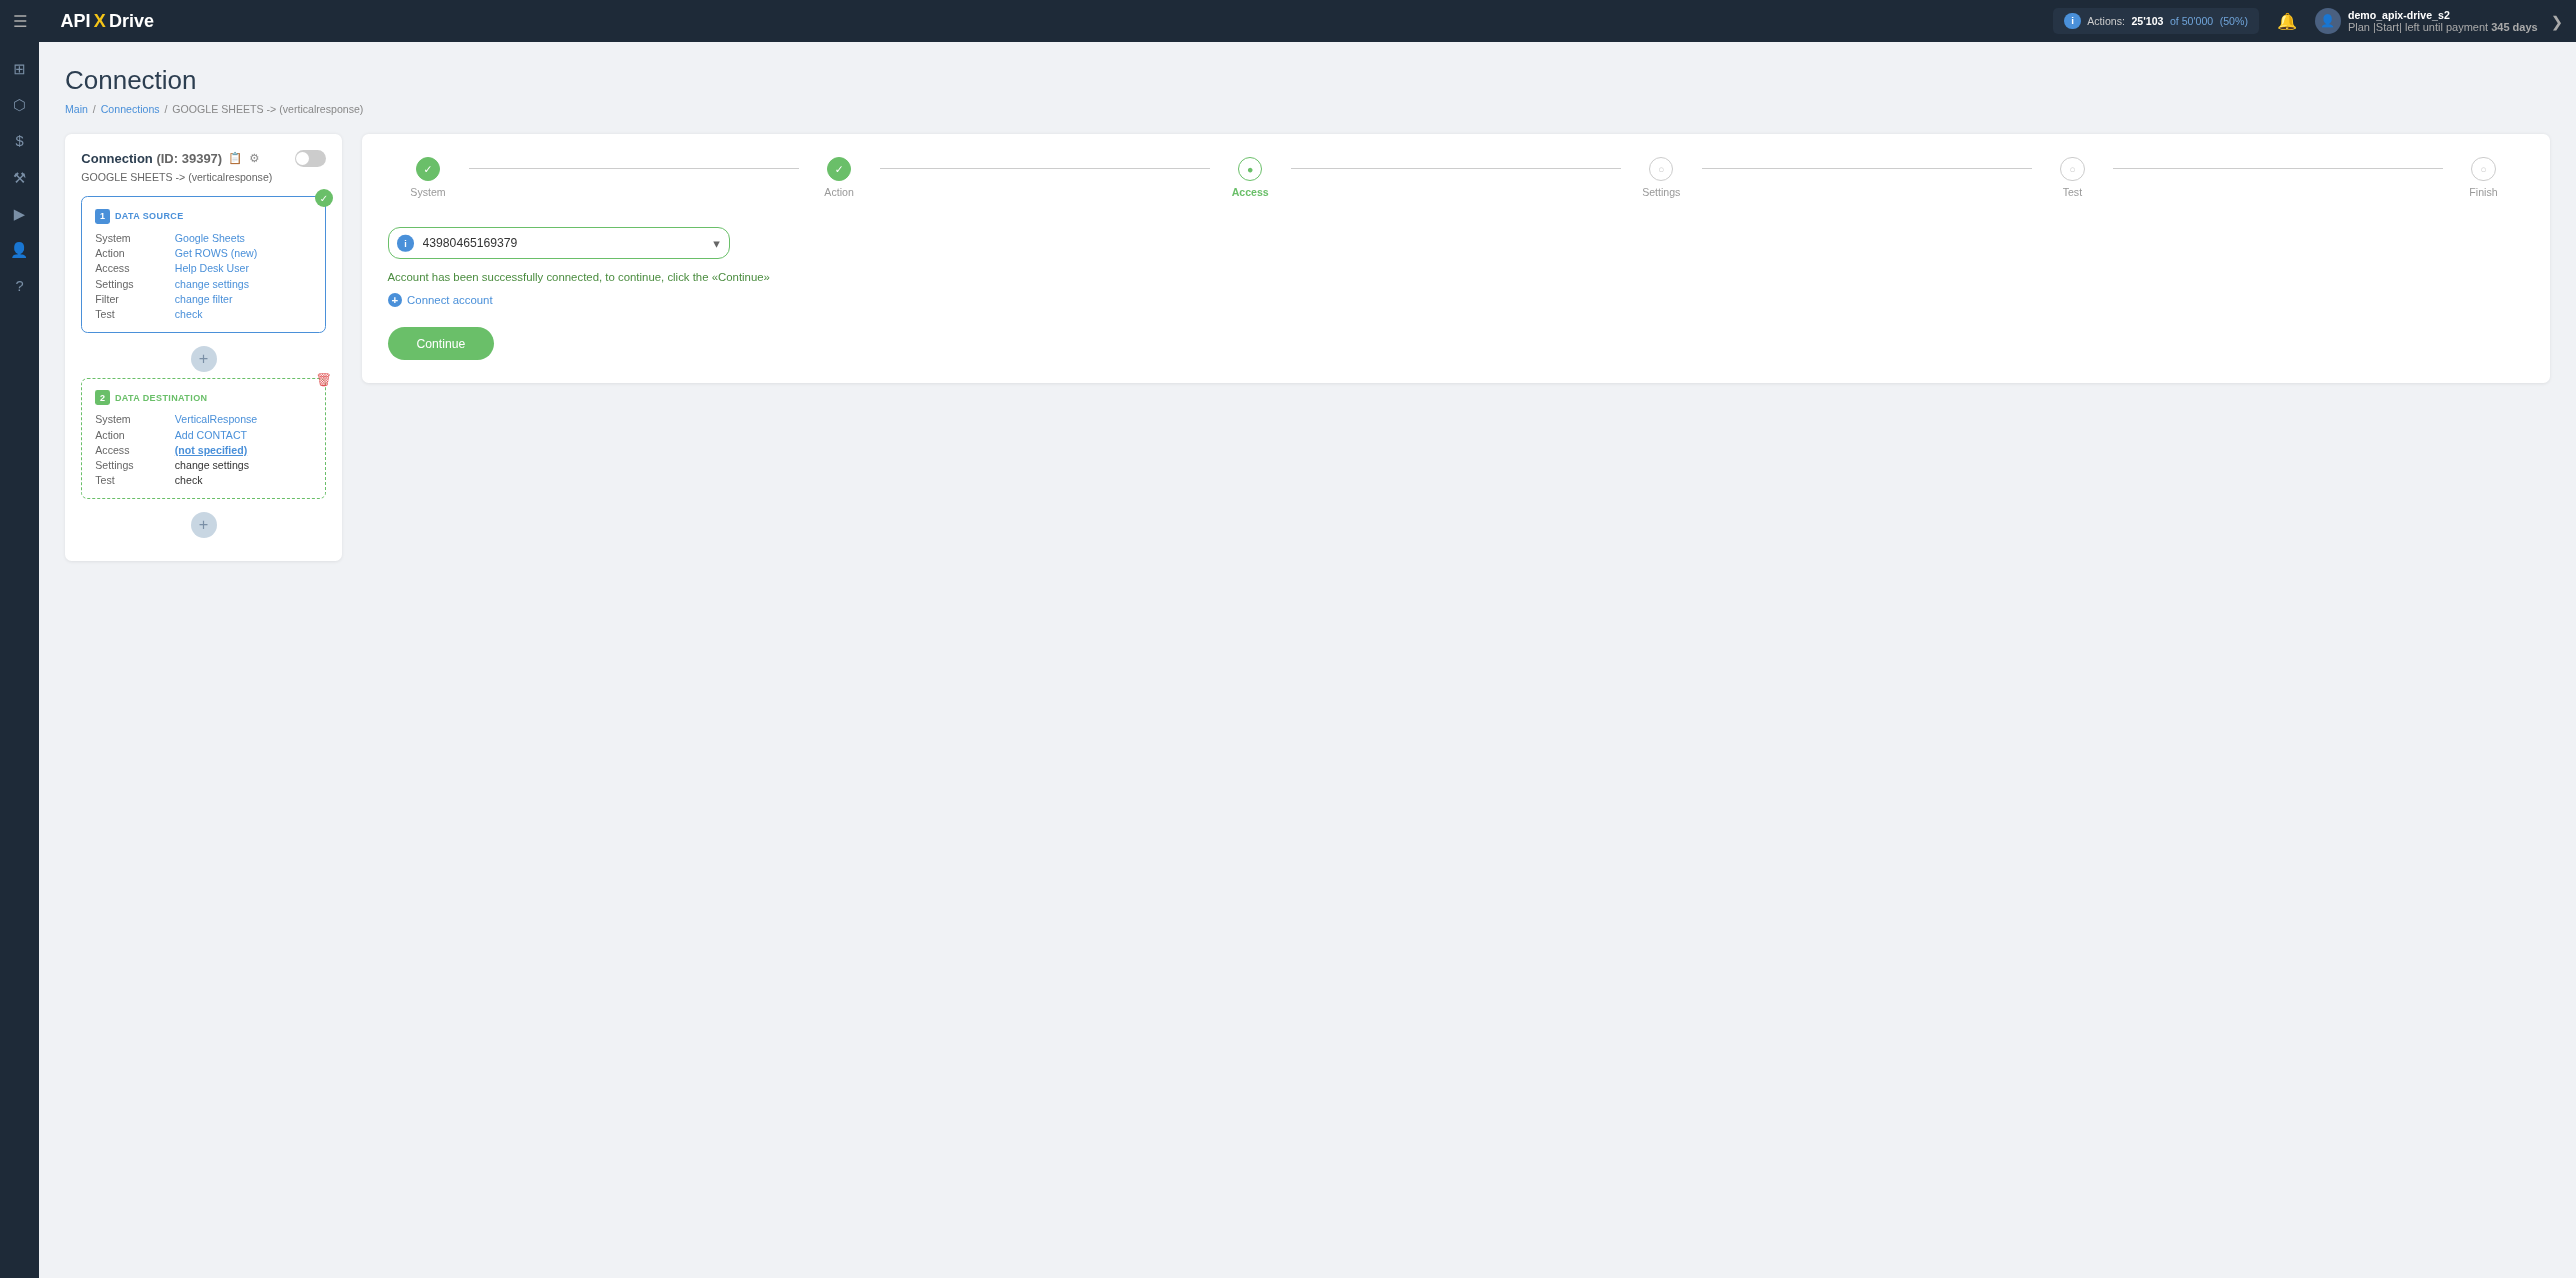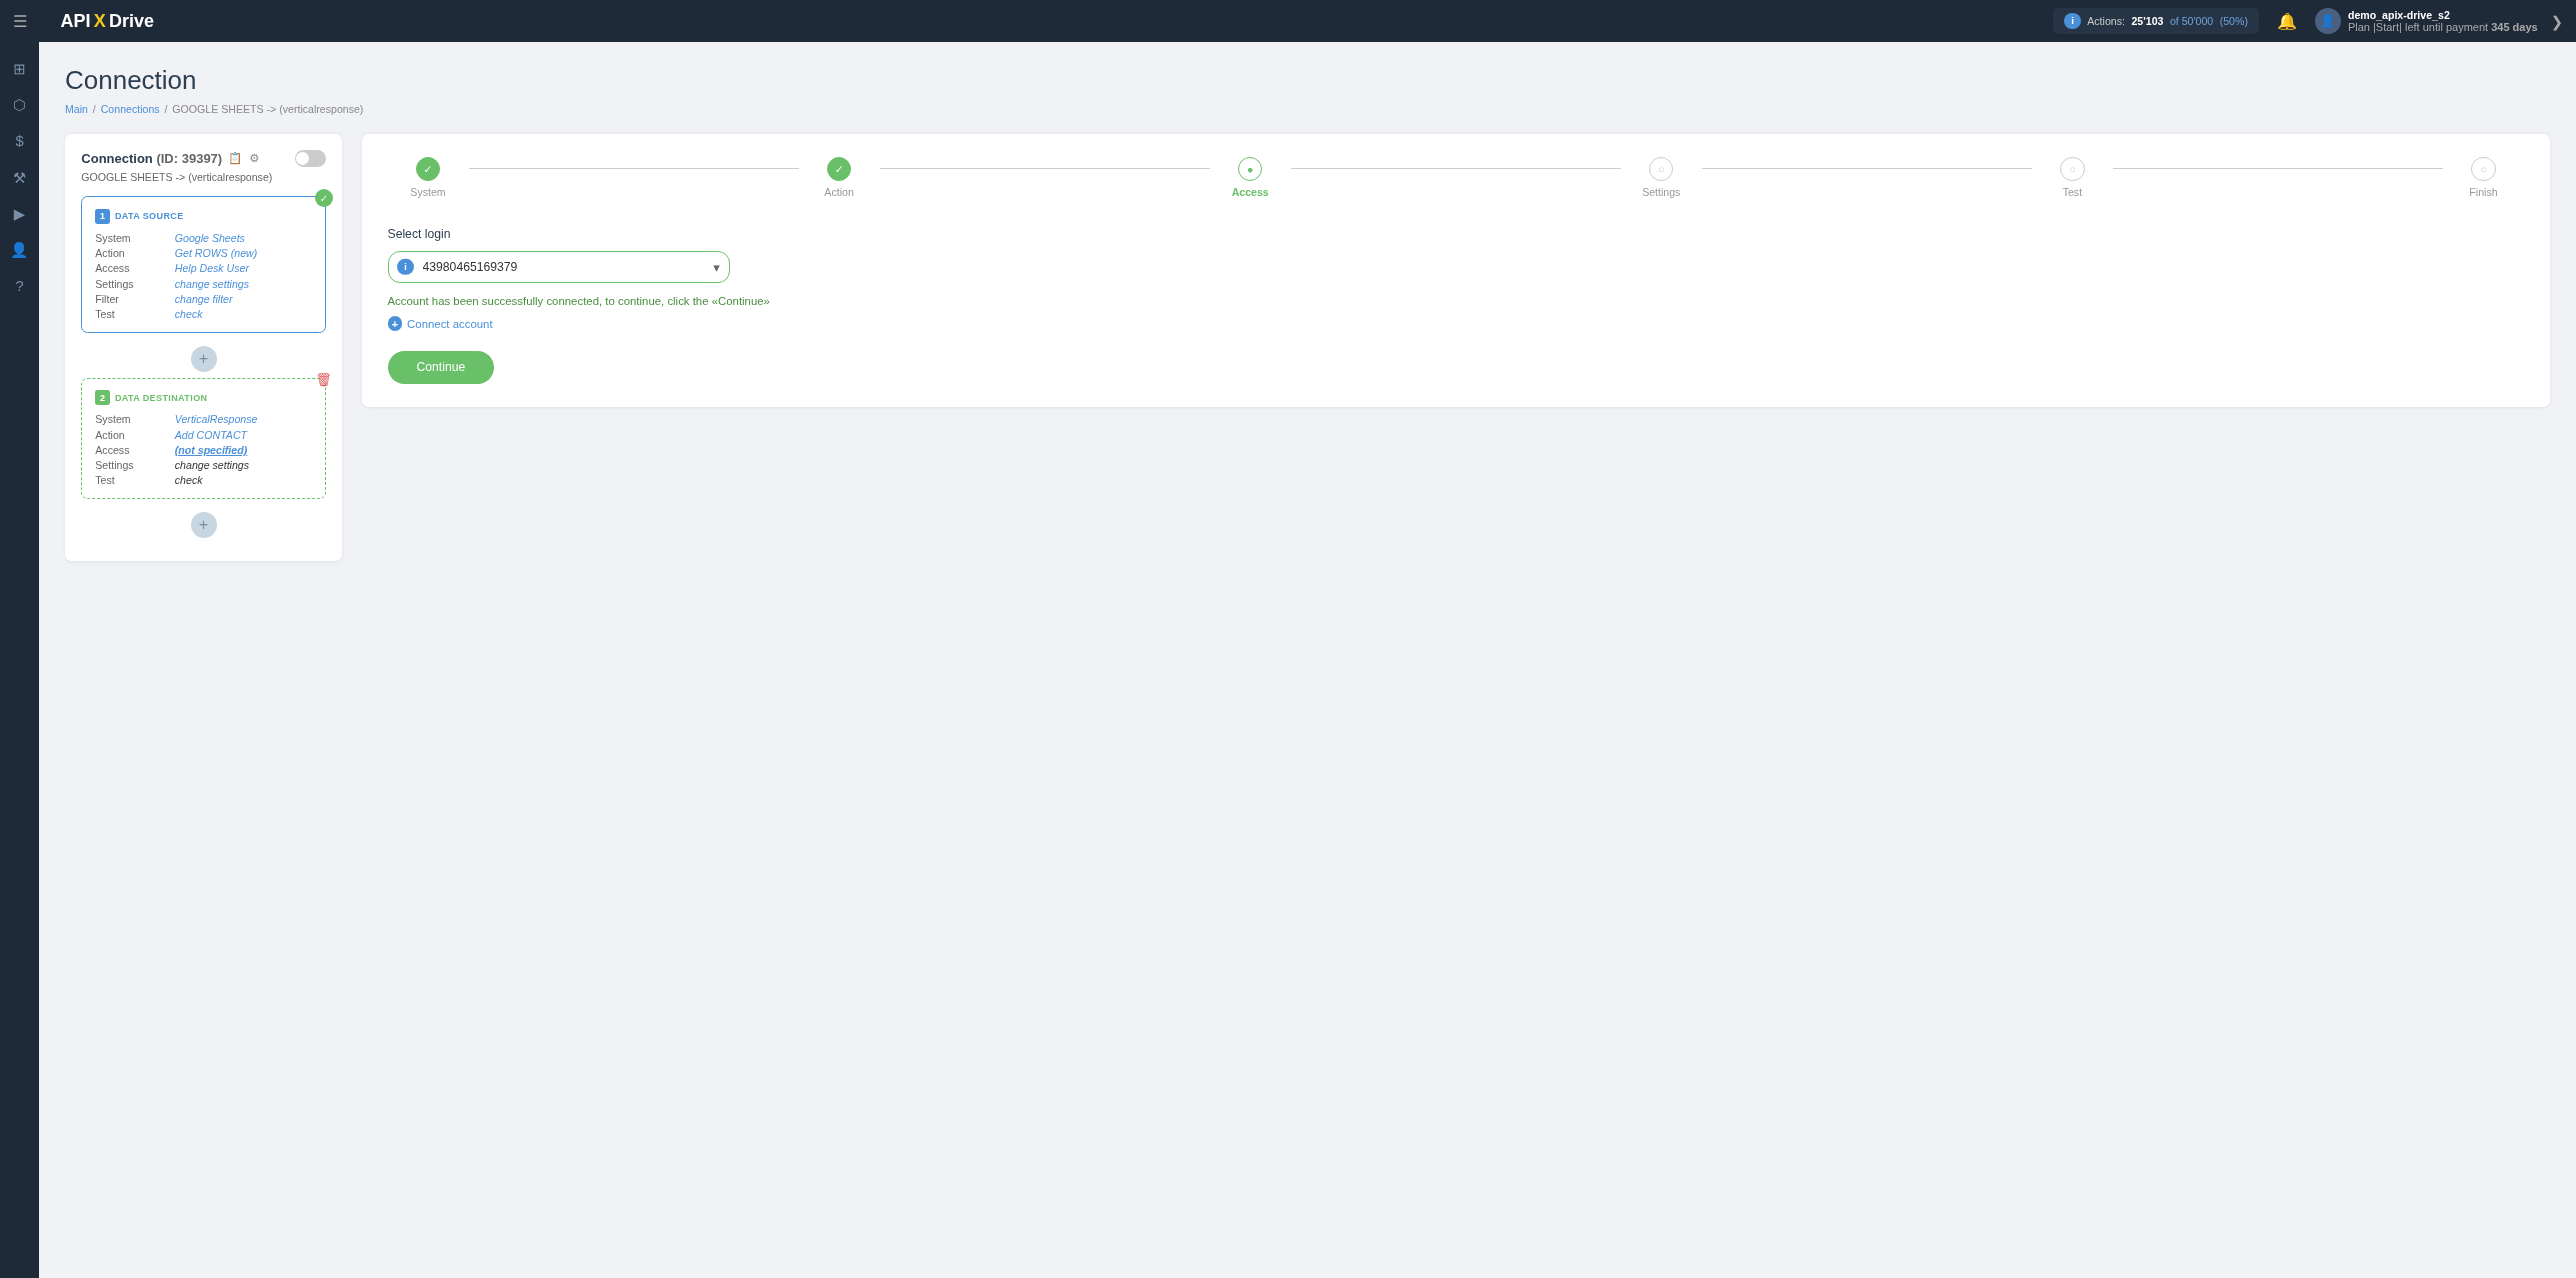--- a/index.html
+++ b/index.html
@@ -177,21 +177,21 @@
       font-size: 9px;
     }
     .block-label.dest .num { background: #6abf69; }
     .block-label.dest { color: #6abf69; }
 
     .info-row {
       display: grid; grid-template-columns: 73px 1fr;
       gap: 3.3px 6.5px; font-size: 10.6px;
     }
     .info-row .label { color: #666; }
-    .info-row .value { color: #4a90d9; font-style: italic; }
+    .info-row .value { color: #4a90d9; }
     .info-row .value.plain { color: #333; }
     .info-row .value.not-specified { color: #4a90d9; font-weight: 600; text-decoration: underline; }
 
     .add-btn {
       display: flex; align-items: center; justify-content: center;
       width: 26px; height: 26px; border-radius: 50%;
       background: #c8d6e2; color: #7a8fa6;
       font-size: 16.3px; cursor: pointer; margin: 6.5px auto;
     }
 
@@ -434,21 +434,20 @@
           <div class="step-label">Test</div>
         </div>
         <div class="step-line"></div>
         <div class="step">
           <div class="step-circle">○</div>
           <div class="step-label">Finish</div>
         </div>
       </div>
 
       
-      <div class="form-label">Select login</div>
       <div class="select-wrapper">
         <div class="select-icon">i</div>
         <select class="select-box">
           <option>43980465169379</option>
         </select>
         <span class="select-arrow">▾</span>
       </div>
 
       <div class="success-msg">Account has been successfully connected, to continue, click the «Continue»</div>
 

